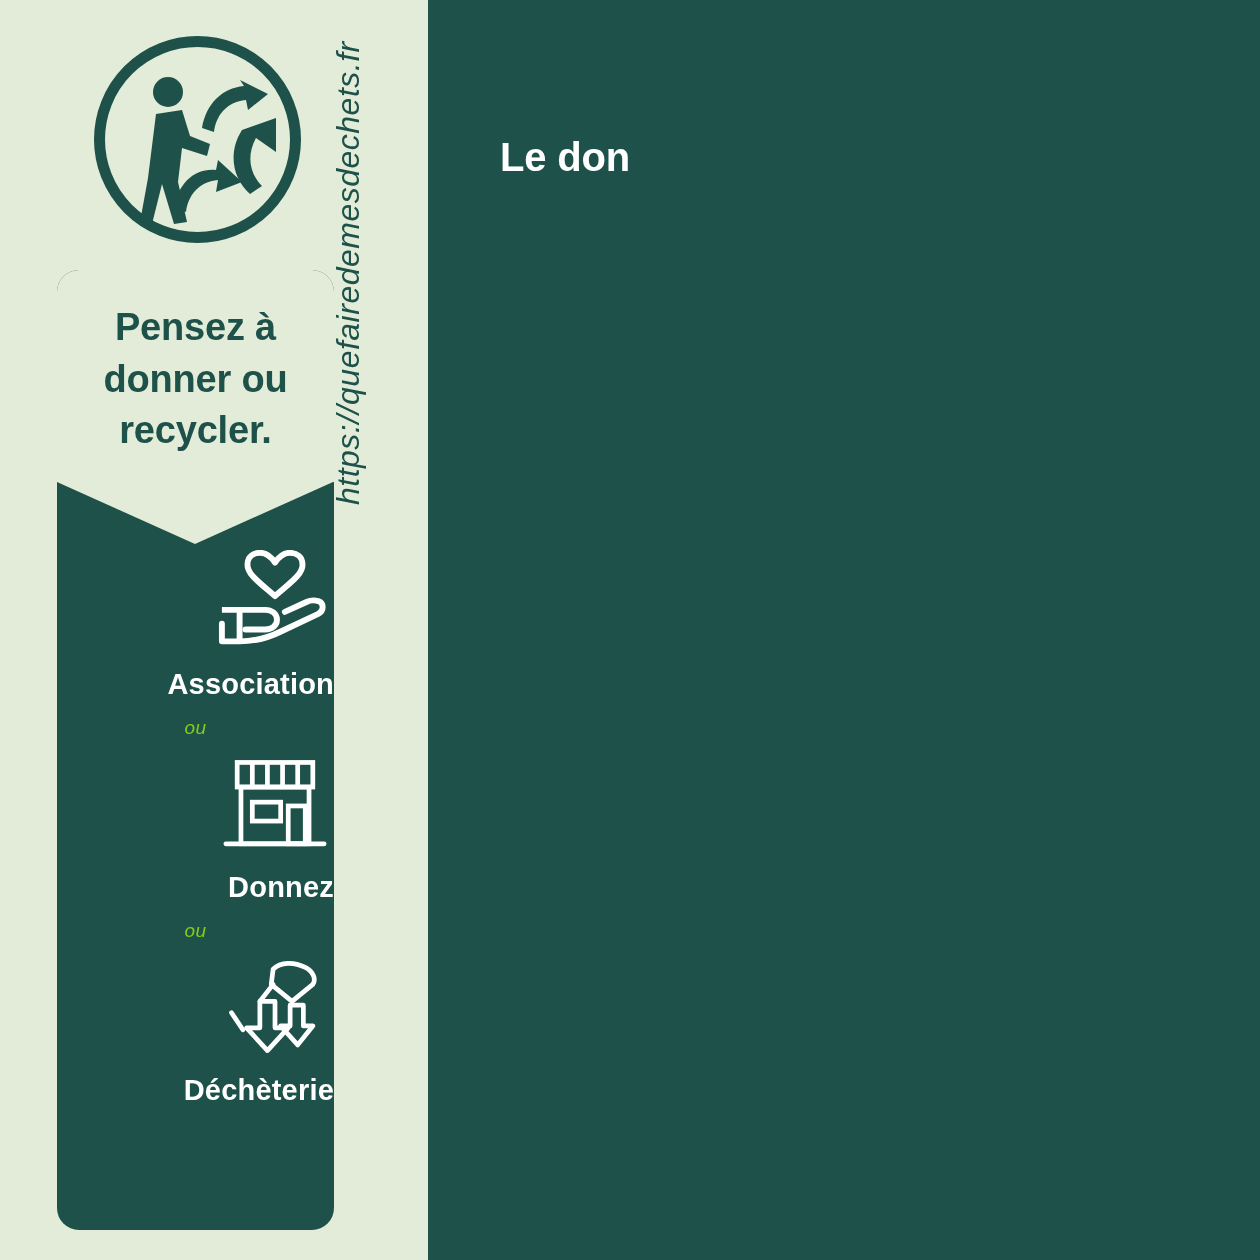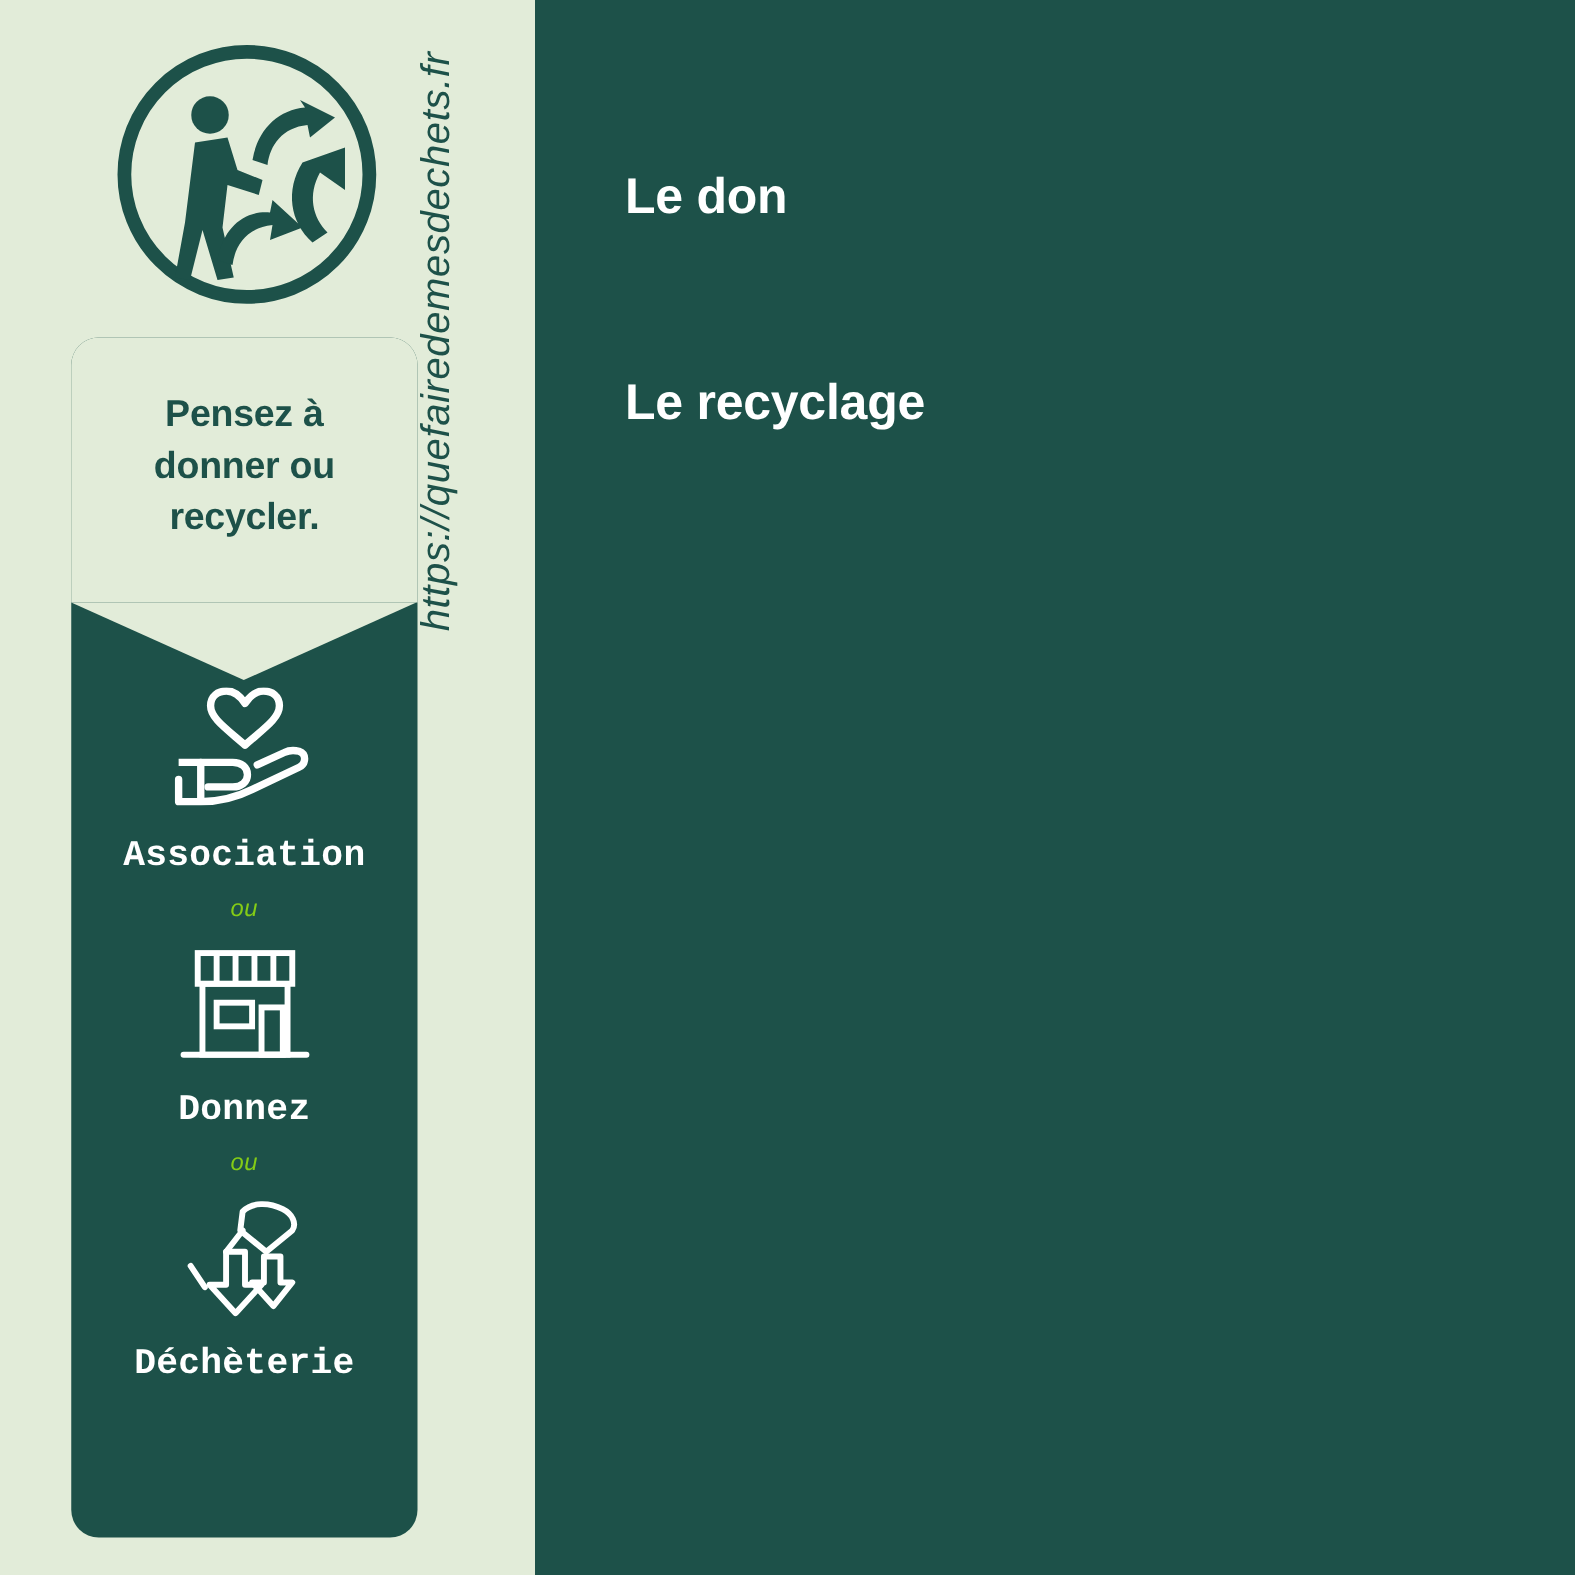--- a/index.html
+++ b/index.html
@@ -62,47 +62,46 @@
     left: 0;
     top: 212px;
     width: 0;
     height: 0;
     border-left: 138.5px solid transparent;
     border-right: 138.5px solid transparent;
     border-top: 62px solid #e2ecd9;
   }
   .banner-text {
     position: absolute;
-    top: 42px;
+    top: 32px;
     left: 0;
     width: 277px;
     text-align: center;
     color: #1d5149;
-    font-size: 30px;
+    font-size: 38px;
     font-weight: bold;
     line-height: 1.36;
     white-space: pre-line;
     letter-spacing: -0.2px;
   }
   
   .items {
     position: absolute;
     top: 280px;
     left: 0;
     width: 277px;
     display: flex;
     flex-direction: column;
     align-items: center;
   }
   .item {
     width: 277px;
     display: flex;
     flex-direction: column;
-    align-items: center;
-    font-family: Liberation Mono, monospace;
+    align-items: flex-end;
   }
   .item-icon {
     width: 118px;
     height: 104px;
     display: flex;
     align-items: center;
     justify-content: center;
   }
   .item-label {
     margin-top: 14px;
@@ -261,17 +260,16 @@
   </div>
 
   <div class="right-panel">
 
 
     <div class="section first">
       <h2 class="section-heading">Le don</h2>
     </div>
 
     <div class="section second">
-      <h2 class="section-heading">Le recyclage</h2>
     </div>
 
   </div>
 </div>
 
 </body></html>

